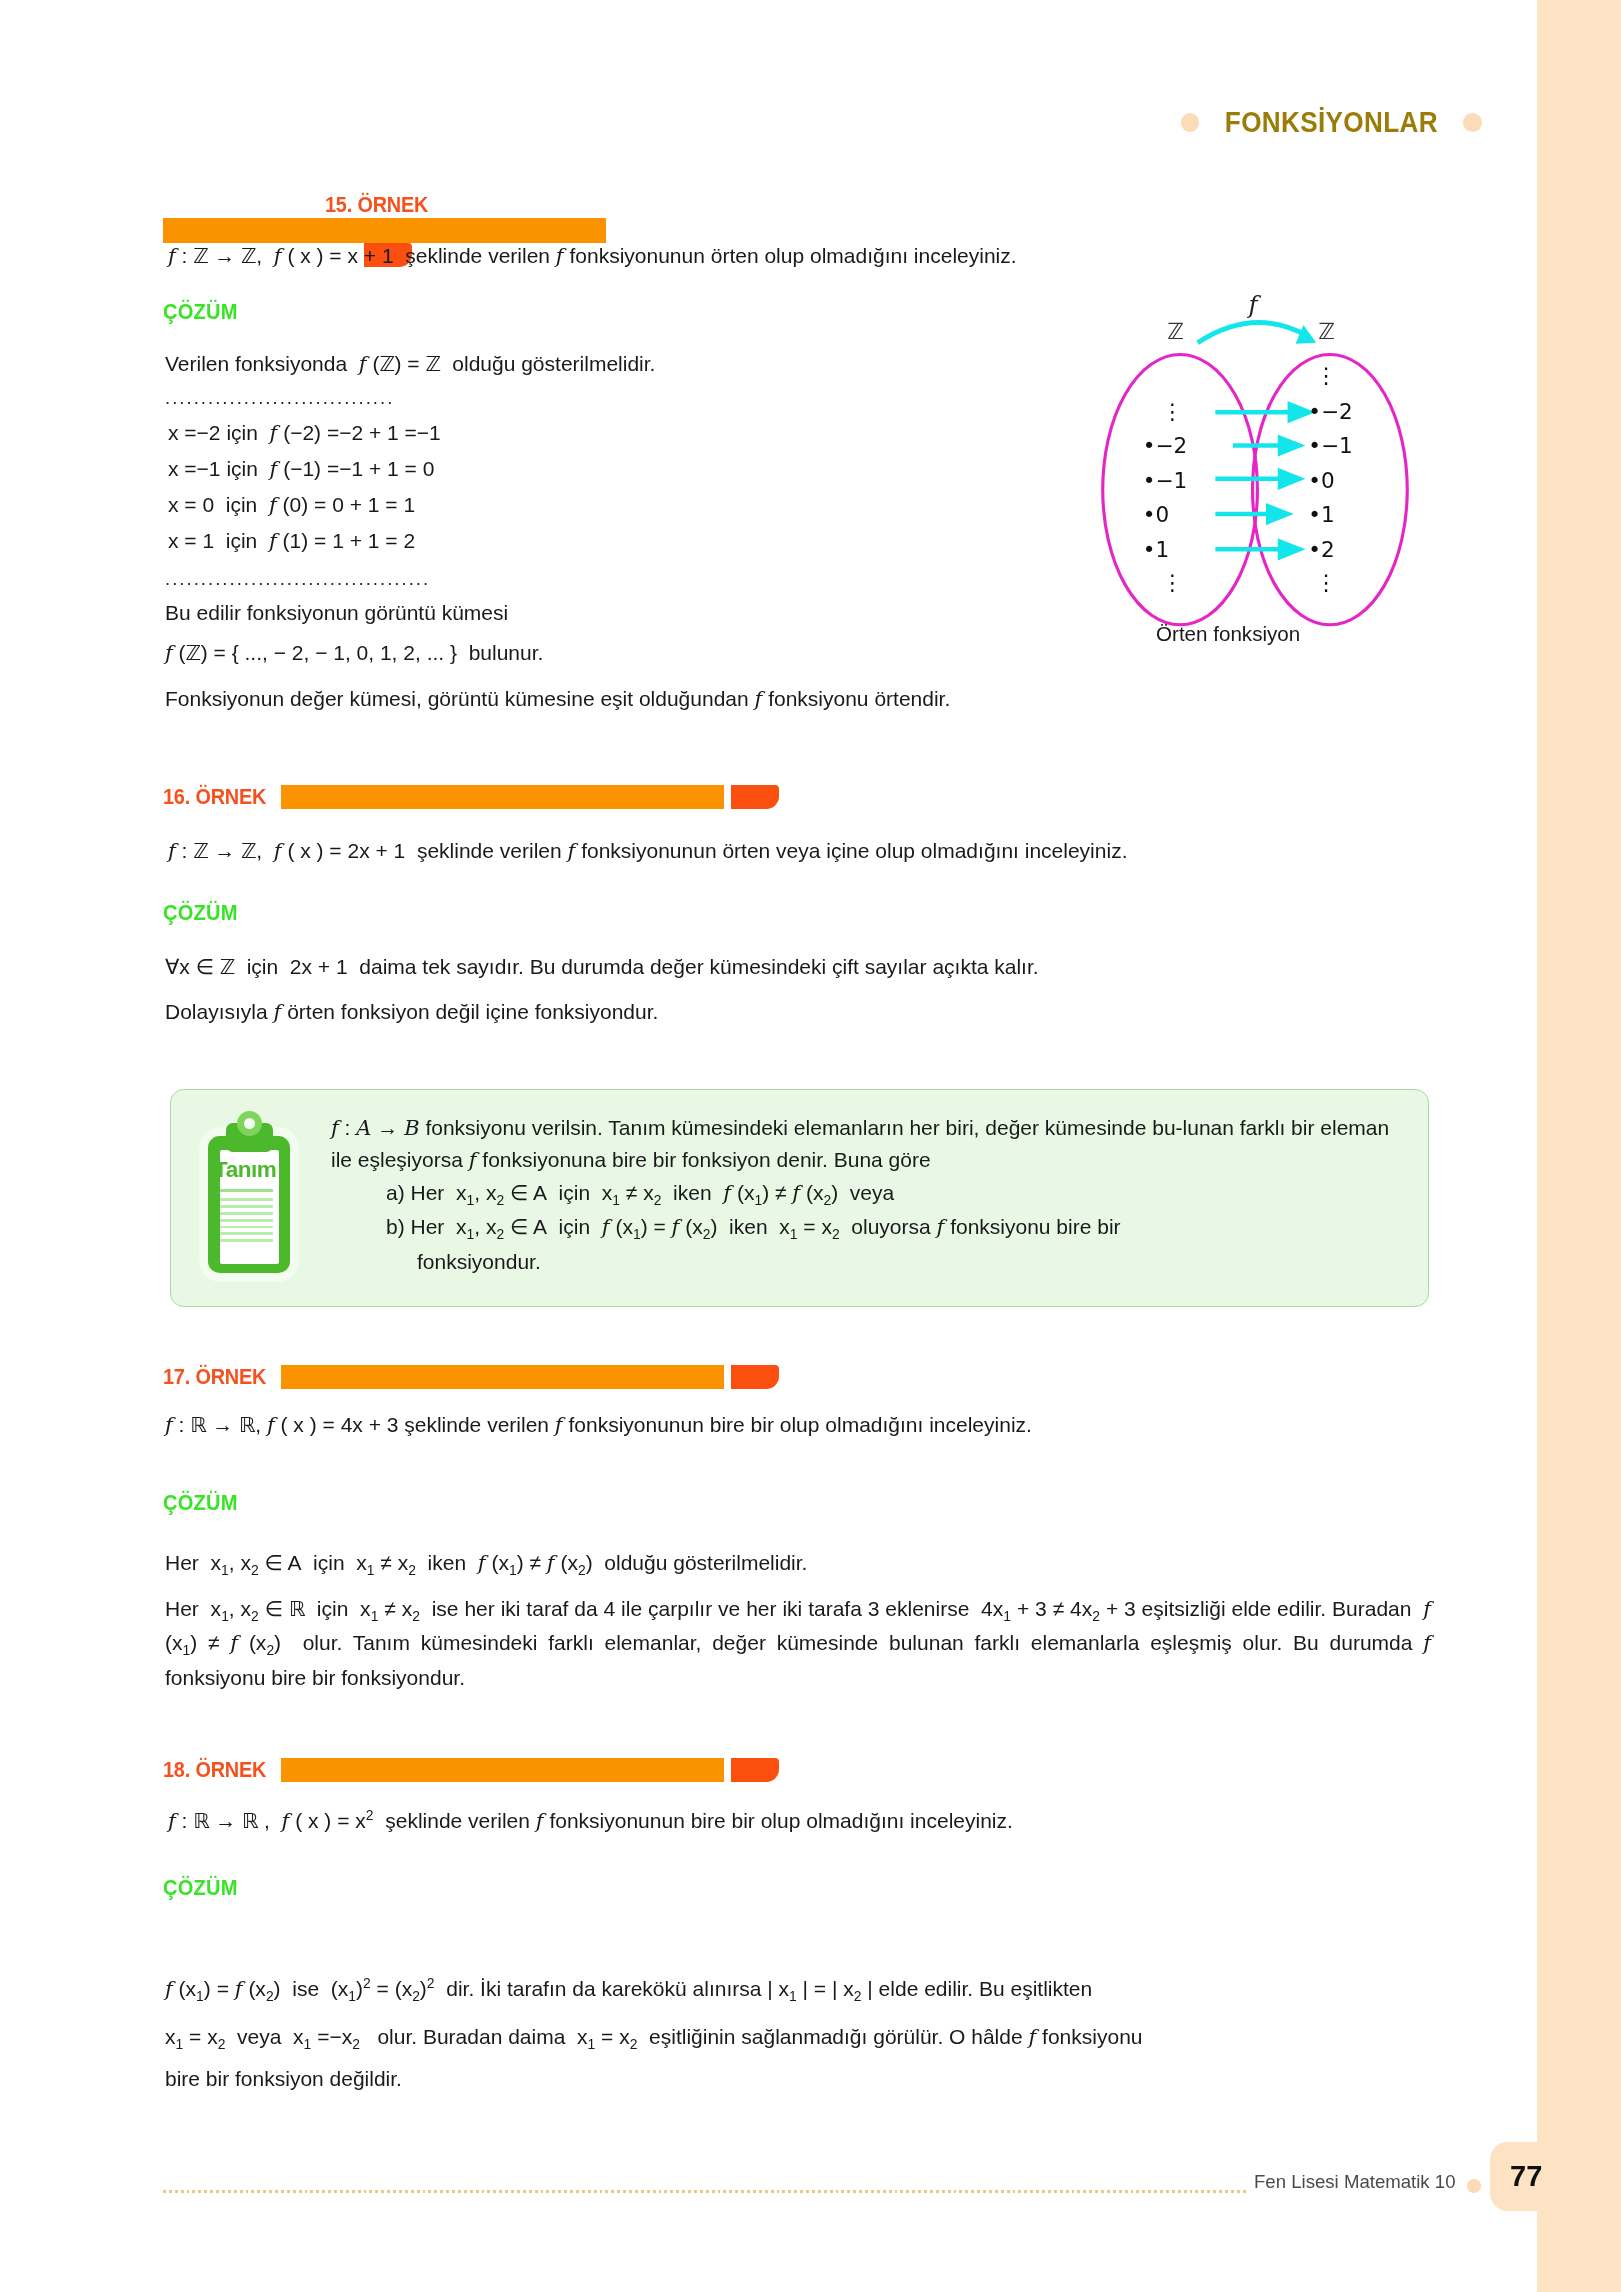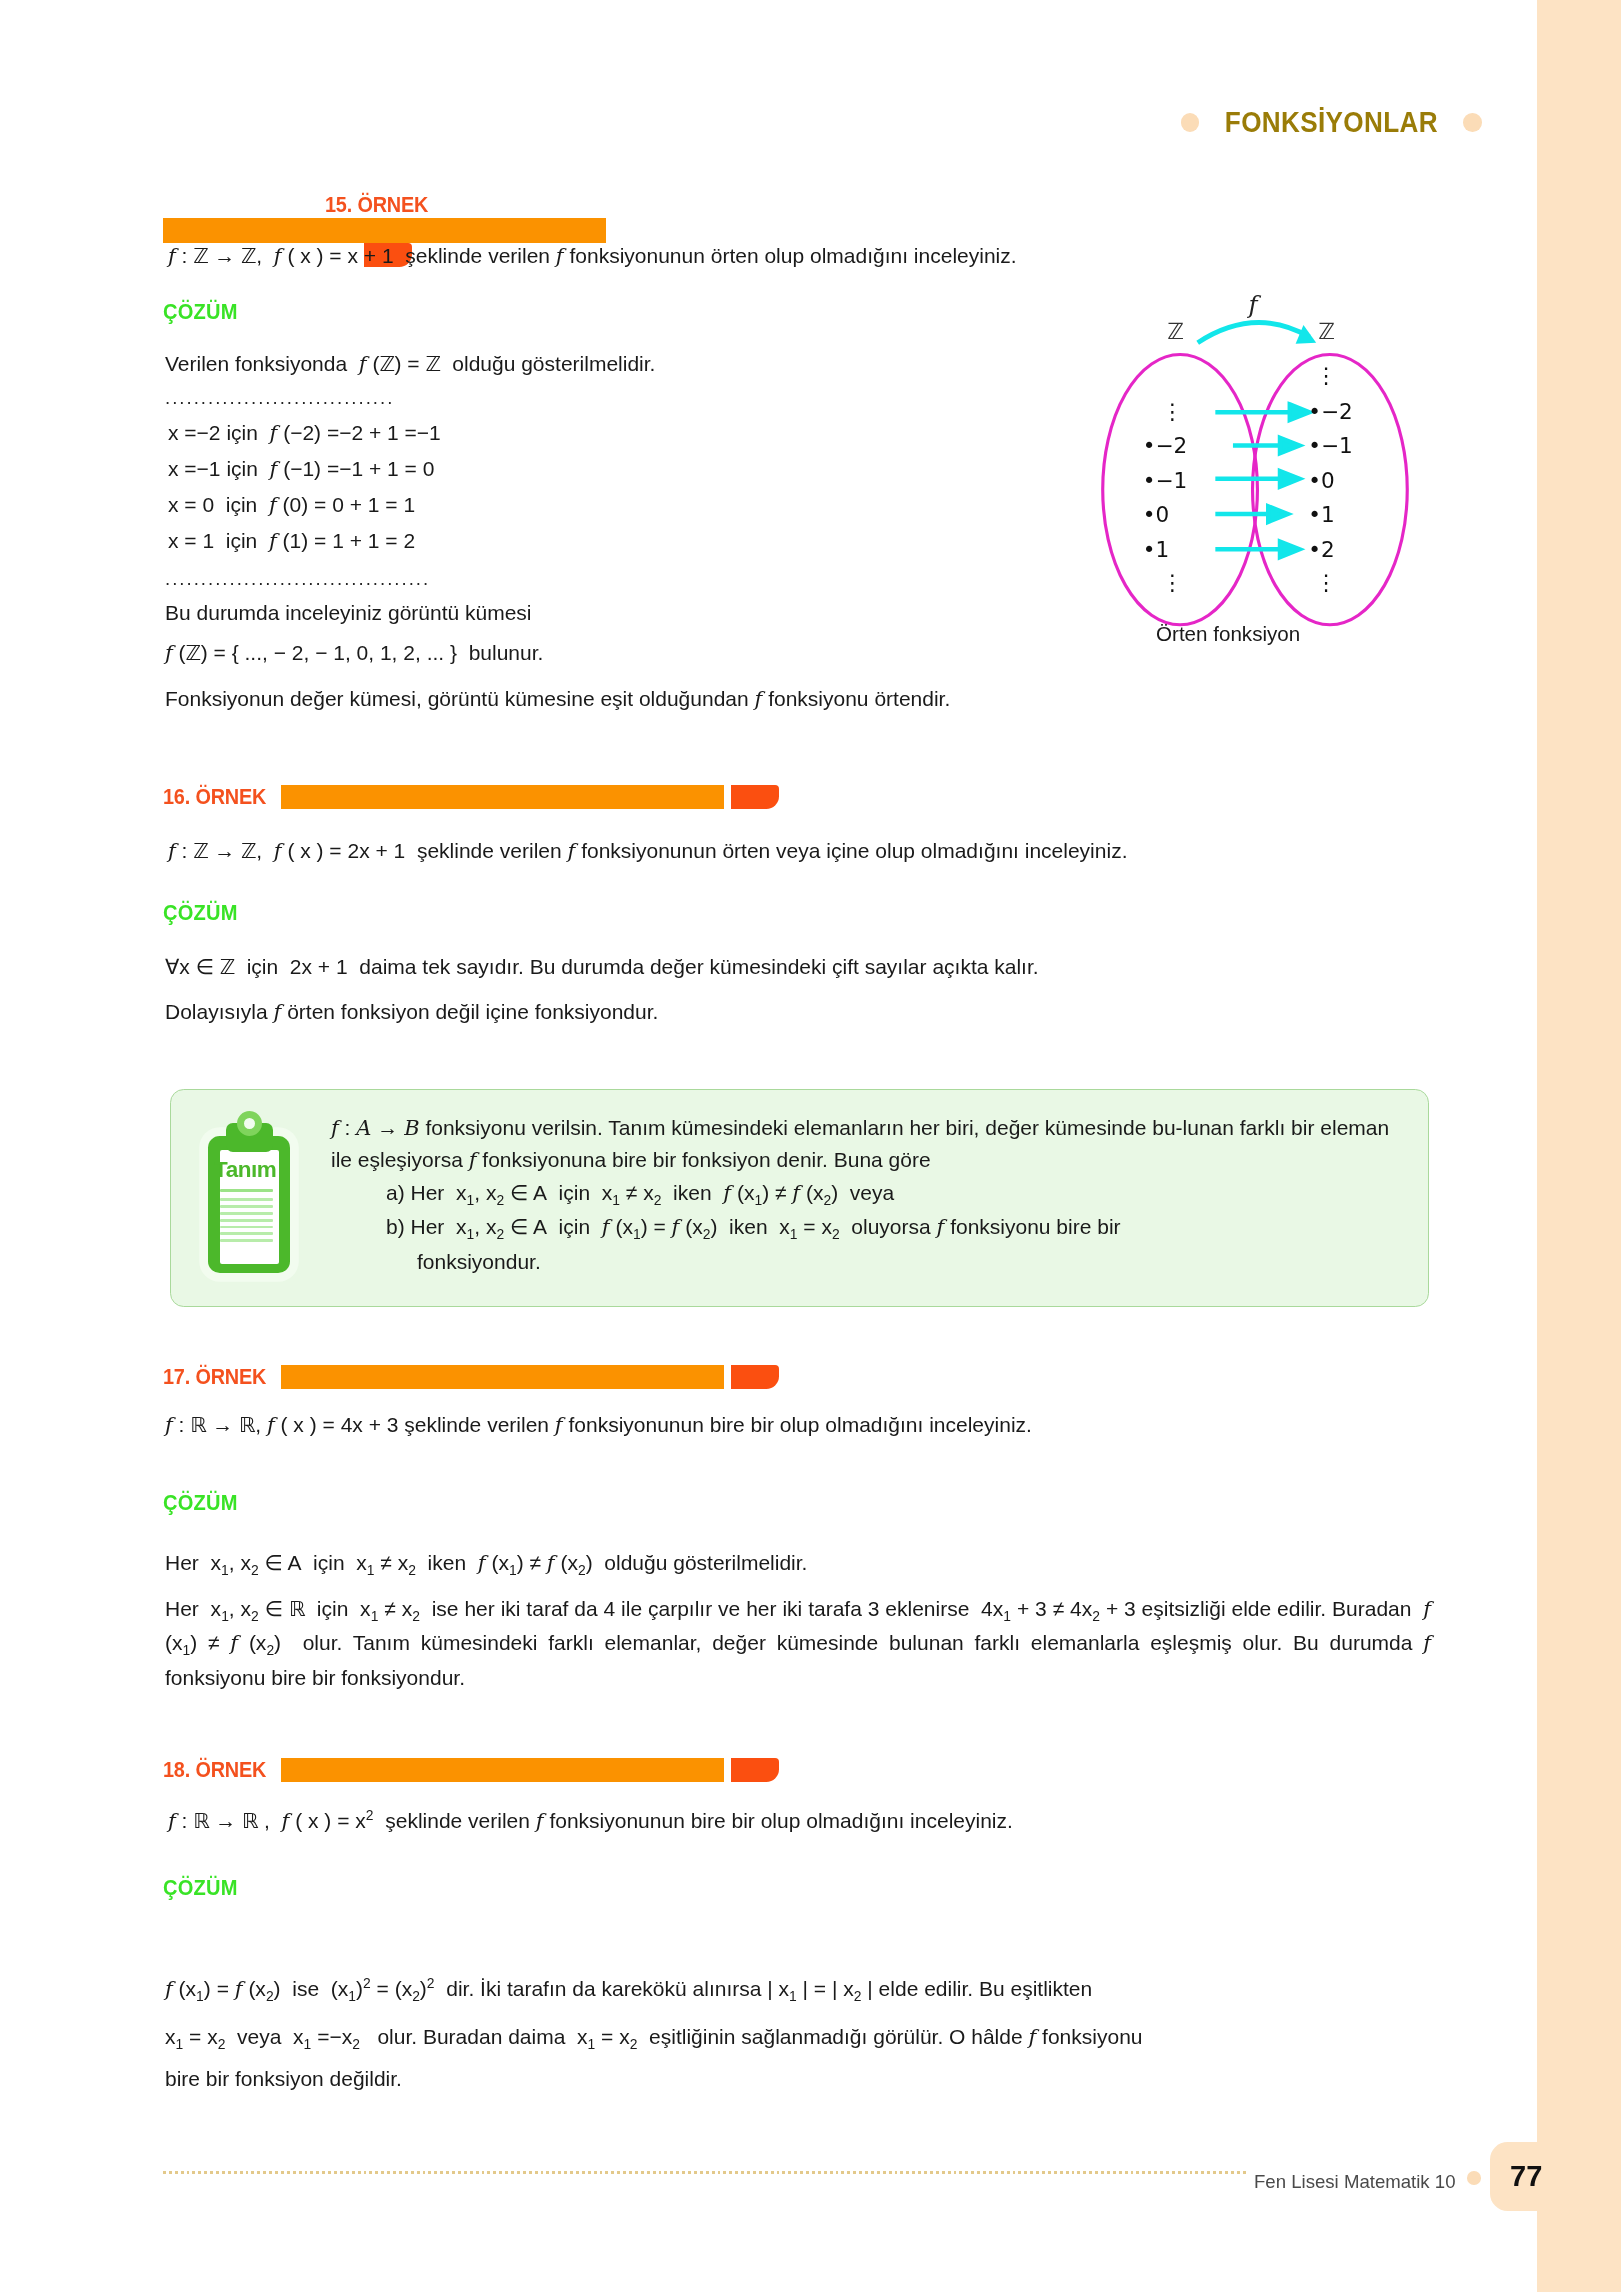--- a/index.html
+++ b/index.html
@@ -116,21 +116,21 @@
     font-size:21px; line-height:1.55; color:#1a1a1a;
   }
   .deftxt .ind{ display:block; padding-left:55px; }
 
   
   .venn{ position:absolute; left:1062px; top:282px; width:353px; height:377px; }
 
   
   .ftr{
     position:absolute; left:147px; top:2171px; width:1318px;
-    display:flex; align-items:flex-start; gap:0;
+    display:flex; align-items:flex-end; gap:0;
   }
   .ftr .dline{
     flex:1; height:2.9px;
     background-image:repeating-linear-gradient(to right,#e3c98b 0 2.9px,transparent 2.9px 5.9px);
   }
   .ftr .lbl{ font-size:18.6px; color:#4a4a4a; margin:0 11.8px 0 7.8px; white-space:nowrap;}
   .ftr .fdot{ width:13.7px;height:13.7px;border-radius:50%;background:#fbdcb7;}
   .pgnum{
     position:absolute; left:1474px; top:2142px;
     width:98px; height:69px; background:#fde3c4;
@@ -167,21 +167,21 @@
 
   <div class="txt dots" style="left:149px; top:384px; width:490px;">................................</div>
 
   <div class="txt" style="left:152px; top:417px; width:588px;">x =−2 için&nbsp; <span class="mth">f</span> (−2) =−2 + 1 =−1</div>
   <div class="txt" style="left:152px; top:453px; width:588px;">x =−1 için&nbsp; <span class="mth">f</span> (−1) =−1 + 1 = 0</div>
   <div class="txt" style="left:152px; top:489px; width:588px;">x = 0&nbsp; için&nbsp; <span class="mth">f</span> (0) = 0 + 1 = 1</div>
   <div class="txt" style="left:152px; top:525px; width:588px;">x = 1&nbsp; için&nbsp; <span class="mth">f</span> (1) = 1 + 1 = 2</div>
 
   <div class="txt dots" style="left:149px; top:565px; width:549px;">.....................................</div>
 
-  <div class="txt" style="left:149px; top:597px; width:784px;">Bu durumda inceleyiniz görüntü kümesi</div>
+  <div class="txt" style="left:149px; top:597px; width:784px;">Bu edilir fonksiyonun görüntü kümesi</div>
   <div class="txt" style="left:149px; top:637px; width:784px;"><span class="mth">f</span> (<span class="bb">ℤ</span>) = { ..., − 2, − 1, 0, 1, 2, ... }&nbsp; bulunur.</div>
   <div class="txt" style="left:149px; top:683px; width:1264px;">Fonksiyonun değer kümesi, görüntü kümesine eşit olduğundan <span class="mth">f</span> fonksiyonu örtendir.</div>
 
   <div class="venn">
     <svg width="353" height="377" viewBox="0 0 360 385" xmlns="http://www.w3.org/2000/svg">
 
       <path d="M 122 62 Q 180 24 236 56" fill="none" stroke="#12e6ea" stroke-width="5"></path>
       <path d="M 230 44 L 243 62 L 222 63 Z" fill="#12e6ea"></path>
 
       <ellipse cx="104" cy="212" rx="79" ry="138" fill="none" stroke="#e526c7" stroke-width="3.2"></ellipse>

